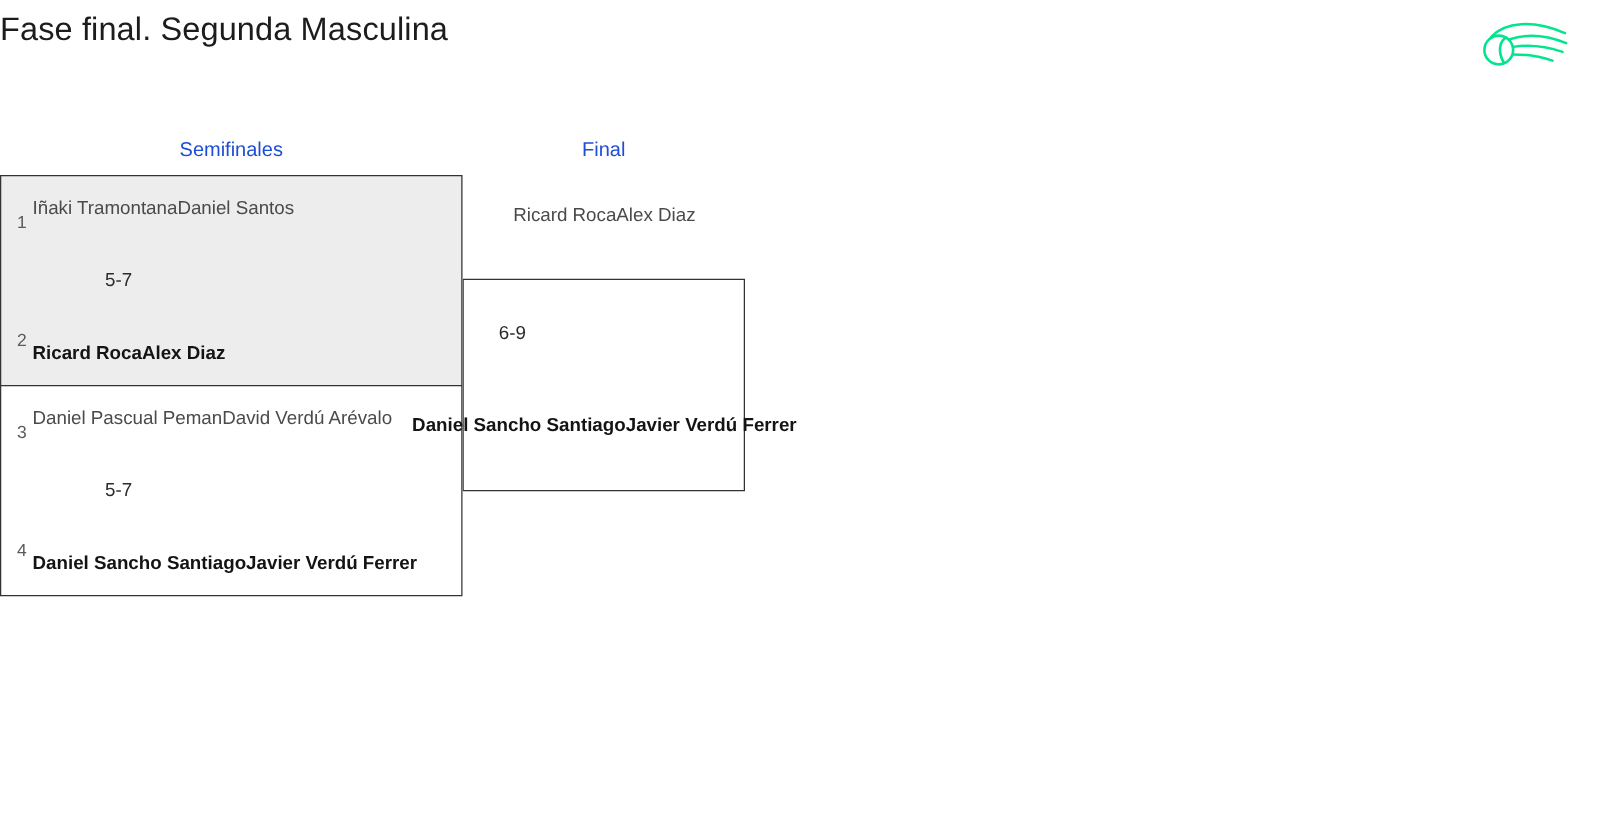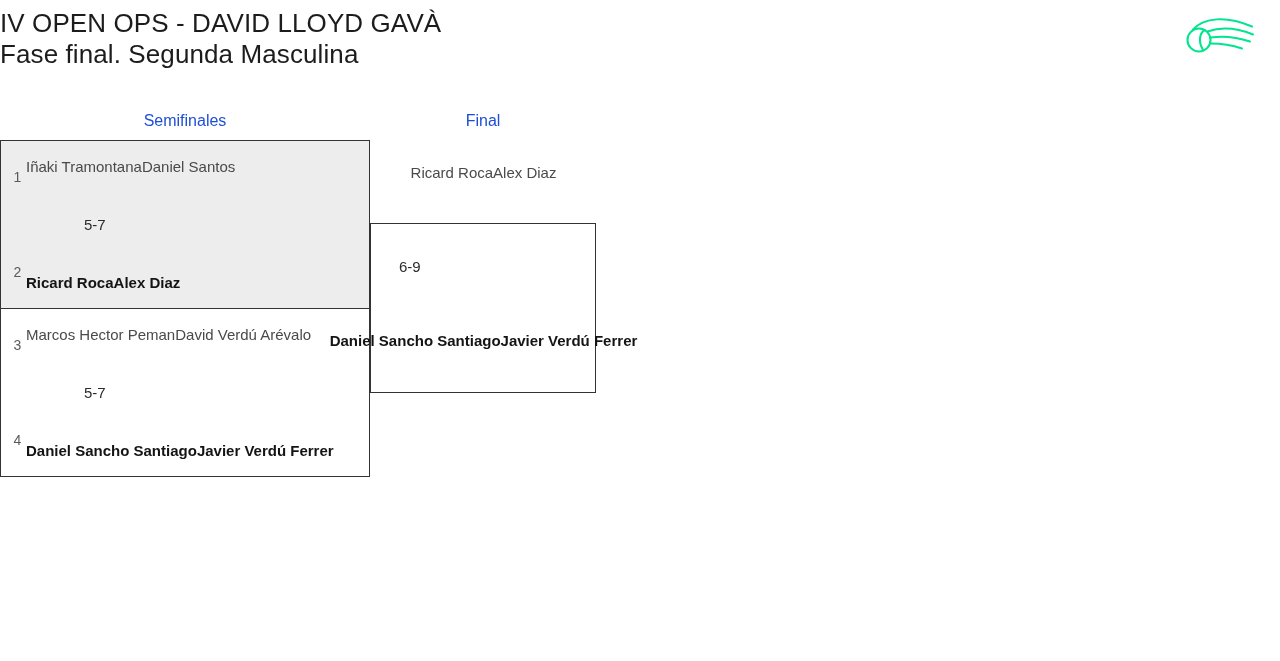--- a/index.html
+++ b/index.html
@@ -150,21 +150,20 @@
     top: 331px;
     width: 215px;
   }
 </style>
 </head>
 <body>
 
 <div id="header">
 
   <div id="title-block">
-    <div class="title-line">IV OPEN OPS - DAVID LLOYD GAVÀ</div>
     <div class="title-line">Fase final. Segunda Masculina</div>
   </div>
 
   <div id="logo">
     <svg width="76" height="48" viewBox="0 0 76 48" xmlns="http://www.w3.org/2000/svg">
       <g fill="none" stroke="#00e58e" stroke-width="2.1" stroke-linecap="round">
 
         <circle cx="17" cy="26" r="11.5"></circle>
 
         <path d="M22.5 16.2 C17.5 19.5 16.2 27.5 20.8 35.6" stroke-width="2.1"></path>
@@ -199,21 +198,21 @@
         <span class="pname">Alex Diaz</span>
       </span>
     </div>
   </div>
   <div class="score" id="score-sf1">5-7</div>
 
   <div class="match" id="match-sf2">
     <div class="slot slot-top">
       <span class="seed">3</span>
       <span class="names">
-        <span class="pname">Marcos Hector Peman</span>
+        <span class="pname">Daniel Pascual Peman</span>
         <span class="pname">David Verdú Arévalo</span>
       </span>
     </div>
     <div class="slot slot-bottom winner">
       <span class="seed">4</span>
       <span class="names">
         <span class="pname">Daniel Sancho Santiago</span>
         <span class="pname">Javier Verdú Ferrer</span>
       </span>
     </div>

